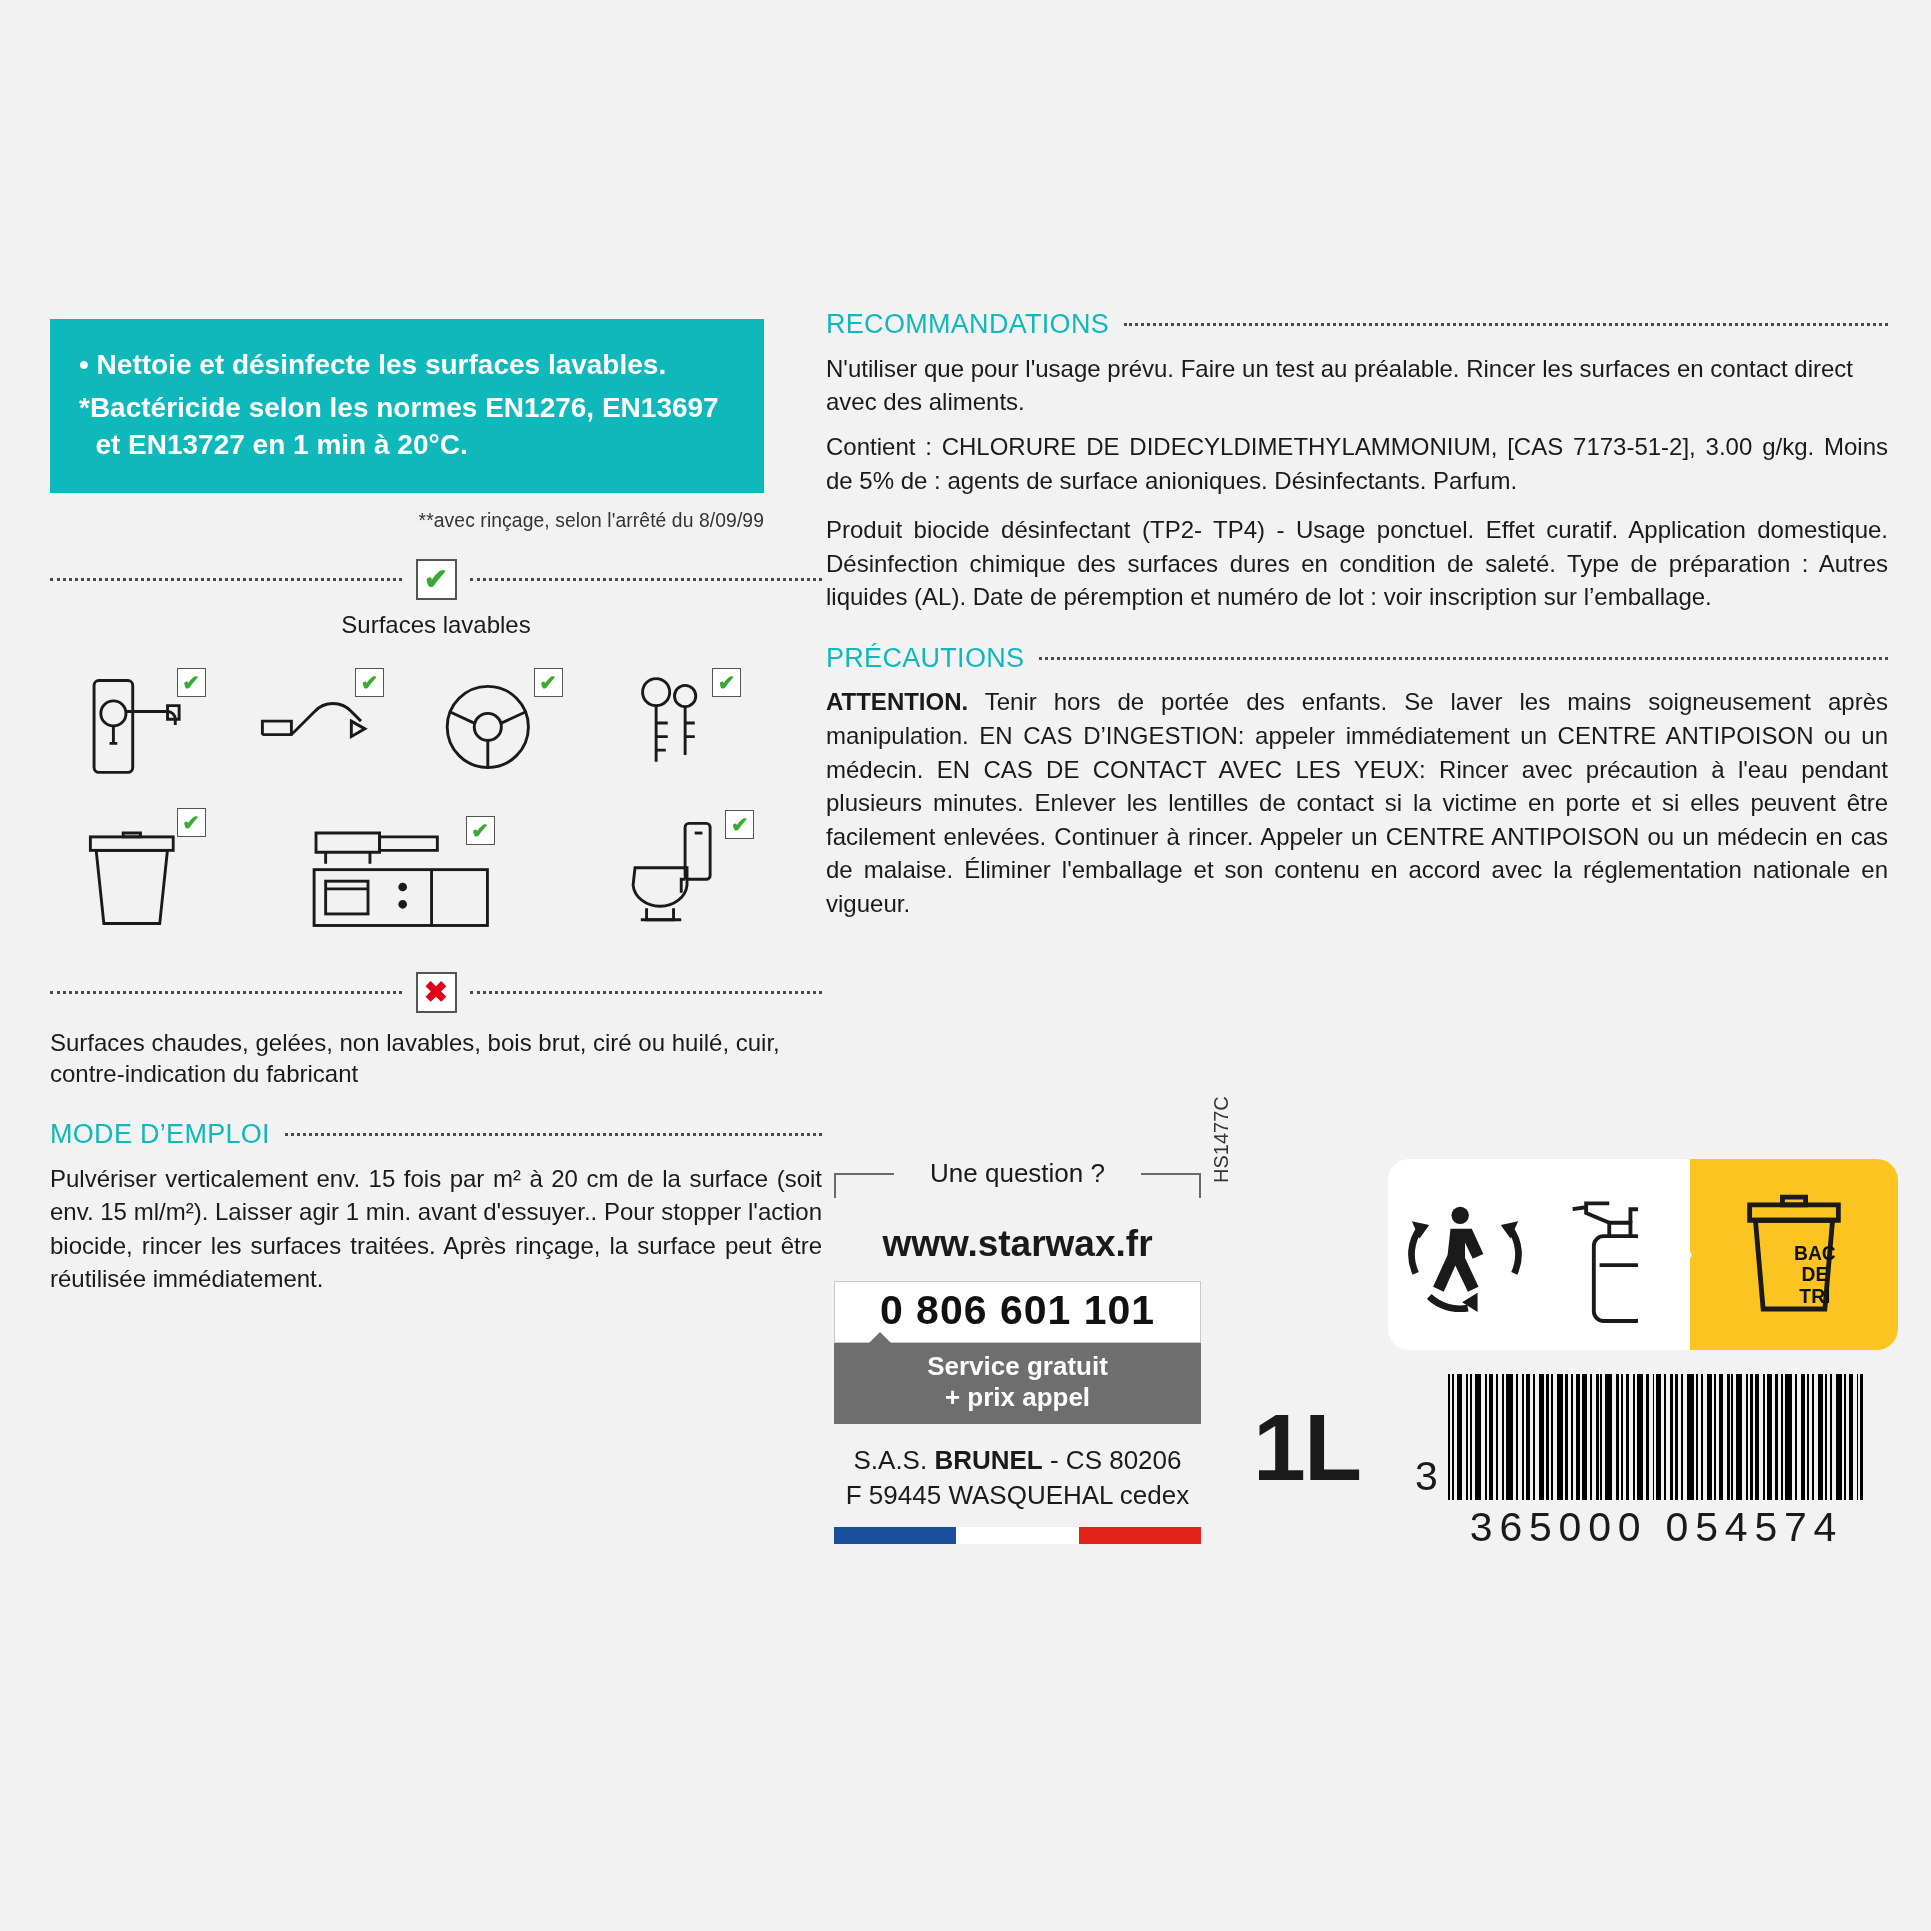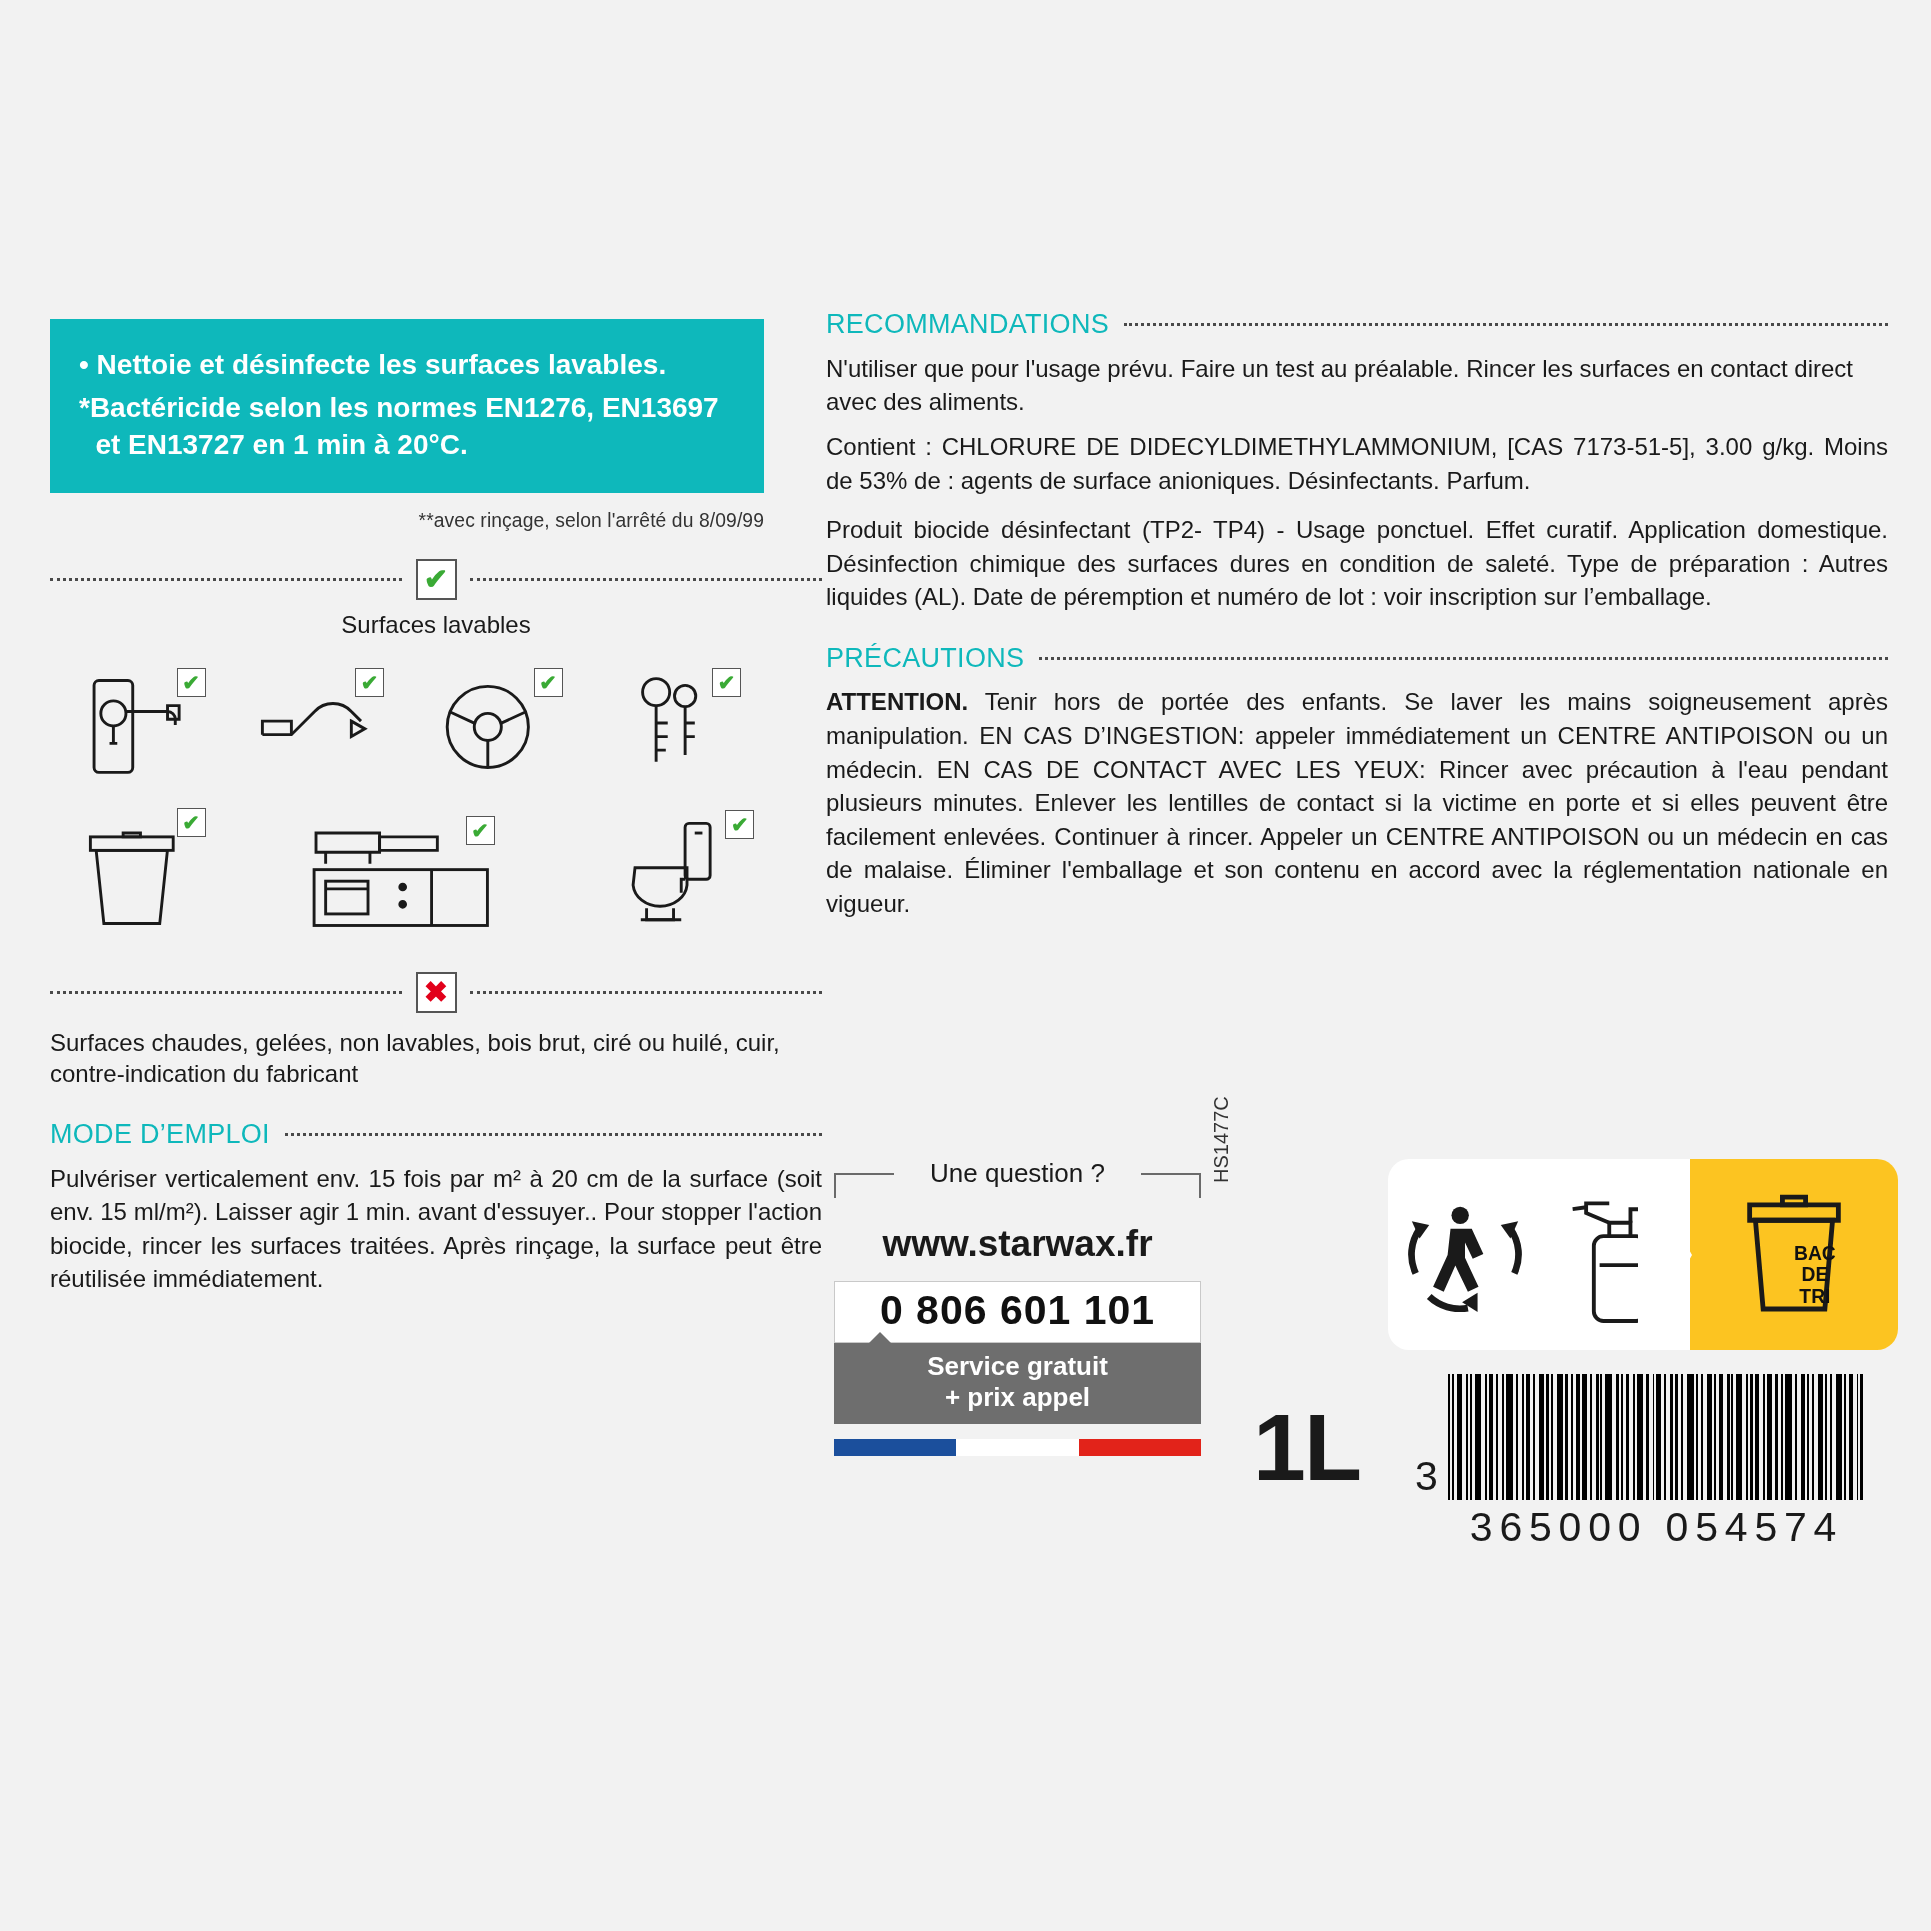--- a/index.html
+++ b/index.html
@@ -400,21 +400,21 @@
 
   <div class="col-right">
 
     <div class="sec-head" style="margin-top:0;">
       <h2>RECOMMANDATIONS</h2>
       <div class="dotline"></div>
     </div>
     <div class="body-text nj">N'utiliser que pour l'usage prévu. Faire un test au préalable. Rincer les surfaces en contact direct avec des aliments.</div>
 
     <div class="body-text">
-      <p class="nj">Contient : CHLORURE DE DIDECYLDIMETHYLAMMONIUM, [CAS 7173-51-5],  3.00 g/kg. Moins de 53% de : agents de surface anioniques. Désinfectants. Parfum.</p>
+      <p class="nj">Contient : CHLORURE DE DIDECYLDIMETHYLAMMONIUM, [CAS 7173-51-2],  3.00 g/kg. Moins de 5% de : agents de surface anioniques. Désinfectants. Parfum.</p>
       <p>Produit biocide désinfectant (TP2- TP4) - Usage ponctuel. Effet curatif. Application domestique. Désinfection chimique des surfaces dures en condition de saleté. Type de préparation : Autres liquides (AL). Date de péremption et numéro de lot : voir inscription sur l’emballage.</p>
     </div>
 
     <div class="sec-head">
       <h2>PRÉCAUTIONS</h2>
       <div class="dotline"></div>
     </div>
     <div class="body-text">
       <p><b>ATTENTION.</b><span> Tenir hors de portée des enfants. Se laver les mains soigneusement après manipulation. EN CAS D’INGESTION: appeler immédiatement un CENTRE ANTIPOISON ou un médecin. EN CAS DE CONTACT AVEC LES YEUX: Rincer avec précaution à l'eau pendant plusieurs minutes. Enlever les lentilles de contact si la victime en porte et si elles peuvent être facilement enlevées. Continuer à rincer. Appeler un CENTRE  ANTIPOISON ou un médecin en cas de malaise. Éliminer l'emballage et son contenu en accord avec la réglementation nationale en vigueur.</span></p>
     </div>
@@ -429,20 +429,24 @@
           <div class="bar-r"></div>
         <div class="lft"></div>
           <div class="rgt"></div>
         <div class="q-label">Une question ?</div>
       </div>
       <div class="q-url">www.starwax.fr</div>
       <div class="phone">0 806 601 101</div>
       <div class="phone-sub">
         <div>Service gratuit</div>
         <div>+ prix appel</div>
+      </div>
+      <div class="addr">
+        <div><span>S.A.S. </span><b>BRUNEL</b><span> - CS 80206</span></div>
+        <div>F 59445 WASQUEHAL cedex</div>
       </div>
       <div class="flag">
         <i class="b"></i>
           <i class="w"></i>
           <i class="r"></i>
       </div>
     </div>
 
     <div class="code-vert">HS1477C</div>
 

